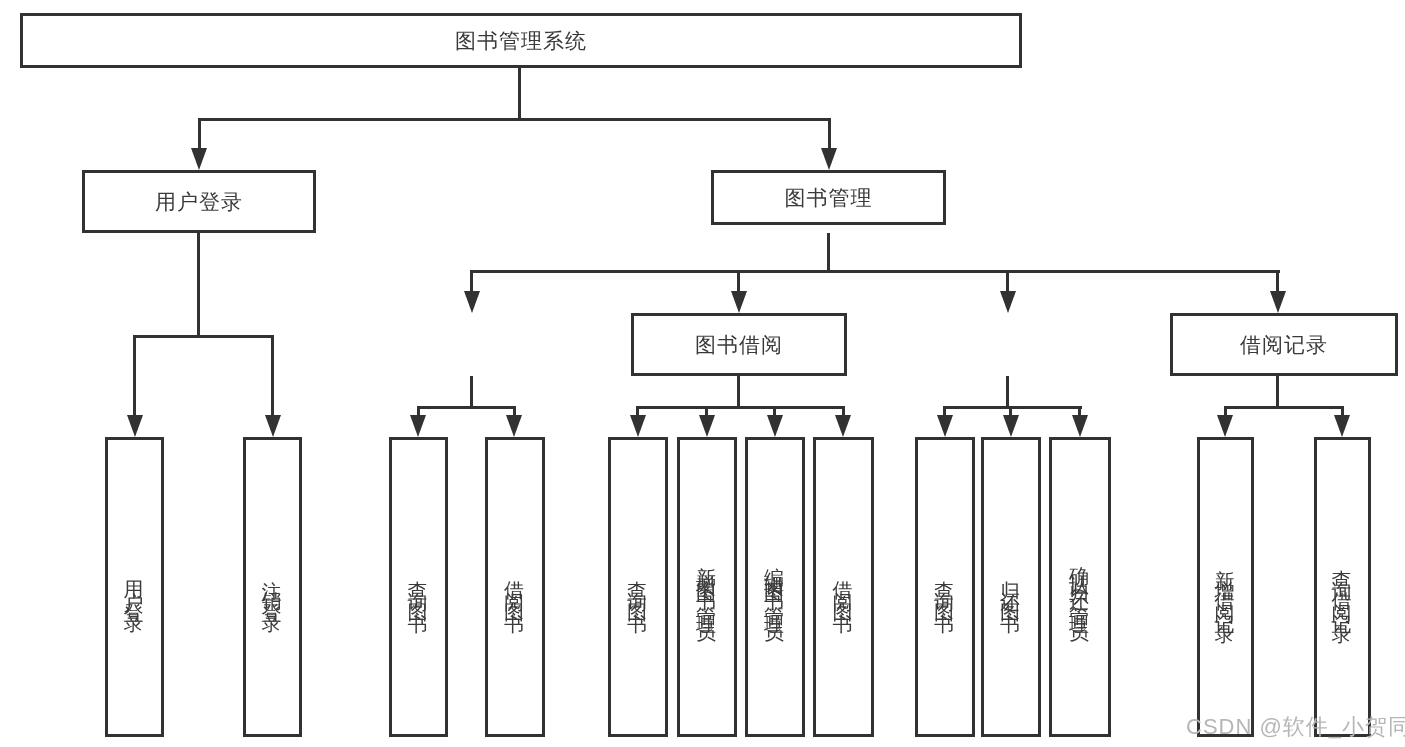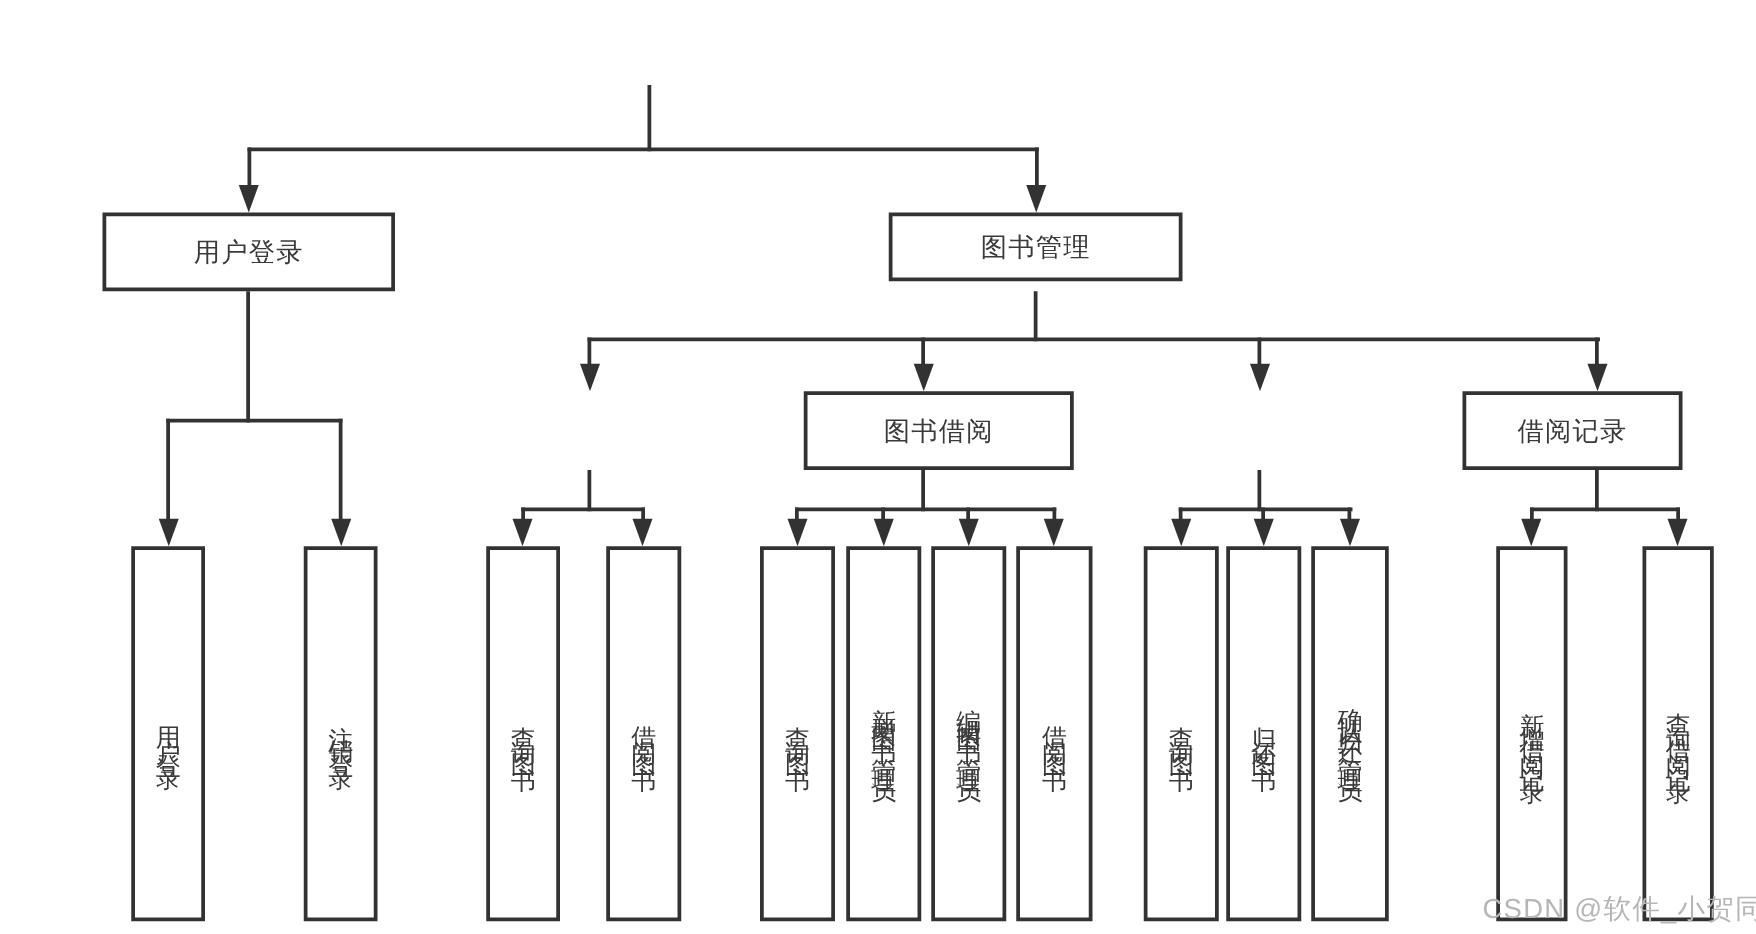--- a/index.html
+++ b/index.html
@@ -15,26 +15,27 @@
   .arr{position:absolute;width:0;height:0;border-left:8px solid transparent;
        border-right:8px solid transparent;border-top:22px solid #323232;}
   .wm{position:absolute;left:1186px;top:712px;font-size:22px;color:#b6b6b6;
       letter-spacing:1px;z-index:6;white-space:nowrap;}
 </style>
 </head>
 <body>
 
 <div id="canvas">
 
+  <div class="box" style="left:20px;top:13px;width:1002px;height:55px;">图书管理系统</div>
 
   <div class="box" style="left:82px;top:170px;width:234px;height:63px;">用户登录</div>
   <div class="box" style="left:711px;top:170px;width:235px;height:55px;">图书管理</div>
 
-  <div class="box" style="left:631px;top:313px;width:216px;height:63px;margin-left:12px;">图书借阅</div>
-  <div class="box" style="left:1170px;top:313px;width:176px;height:63px;">借阅记录</div>
+  <div class="box" style="left:631px;top:313px;width:216px;height:63px;">图书借阅</div>
+  <div class="box" style="left:1170px;top:313px;width:228px;height:63px;">借阅记录</div>
 
   <div class="box vbox" style="left:105px;top:437px;width:59px;height:300px;">用户登录</div>
   <div class="box vbox" style="left:243px;top:437px;width:59px;height:300px;">注销登录</div>
 
   <div class="box vbox" style="left:389px;top:437px;width:59px;height:300px;">查询图书</div>
   <div class="box vbox" style="left:485px;top:437px;width:60px;height:300px;">借阅图书</div>
 
   <div class="box vbox" style="left:608px;top:437px;width:60px;height:300px;">查询图书</div>
   <div class="box vbox tight" style="left:677px;top:437px;width:60px;height:300px;">新增图书（管理员）</div>
   <div class="box vbox tight" style="left:745px;top:437px;width:60px;height:300px;">编辑图书（管理员）</div>

